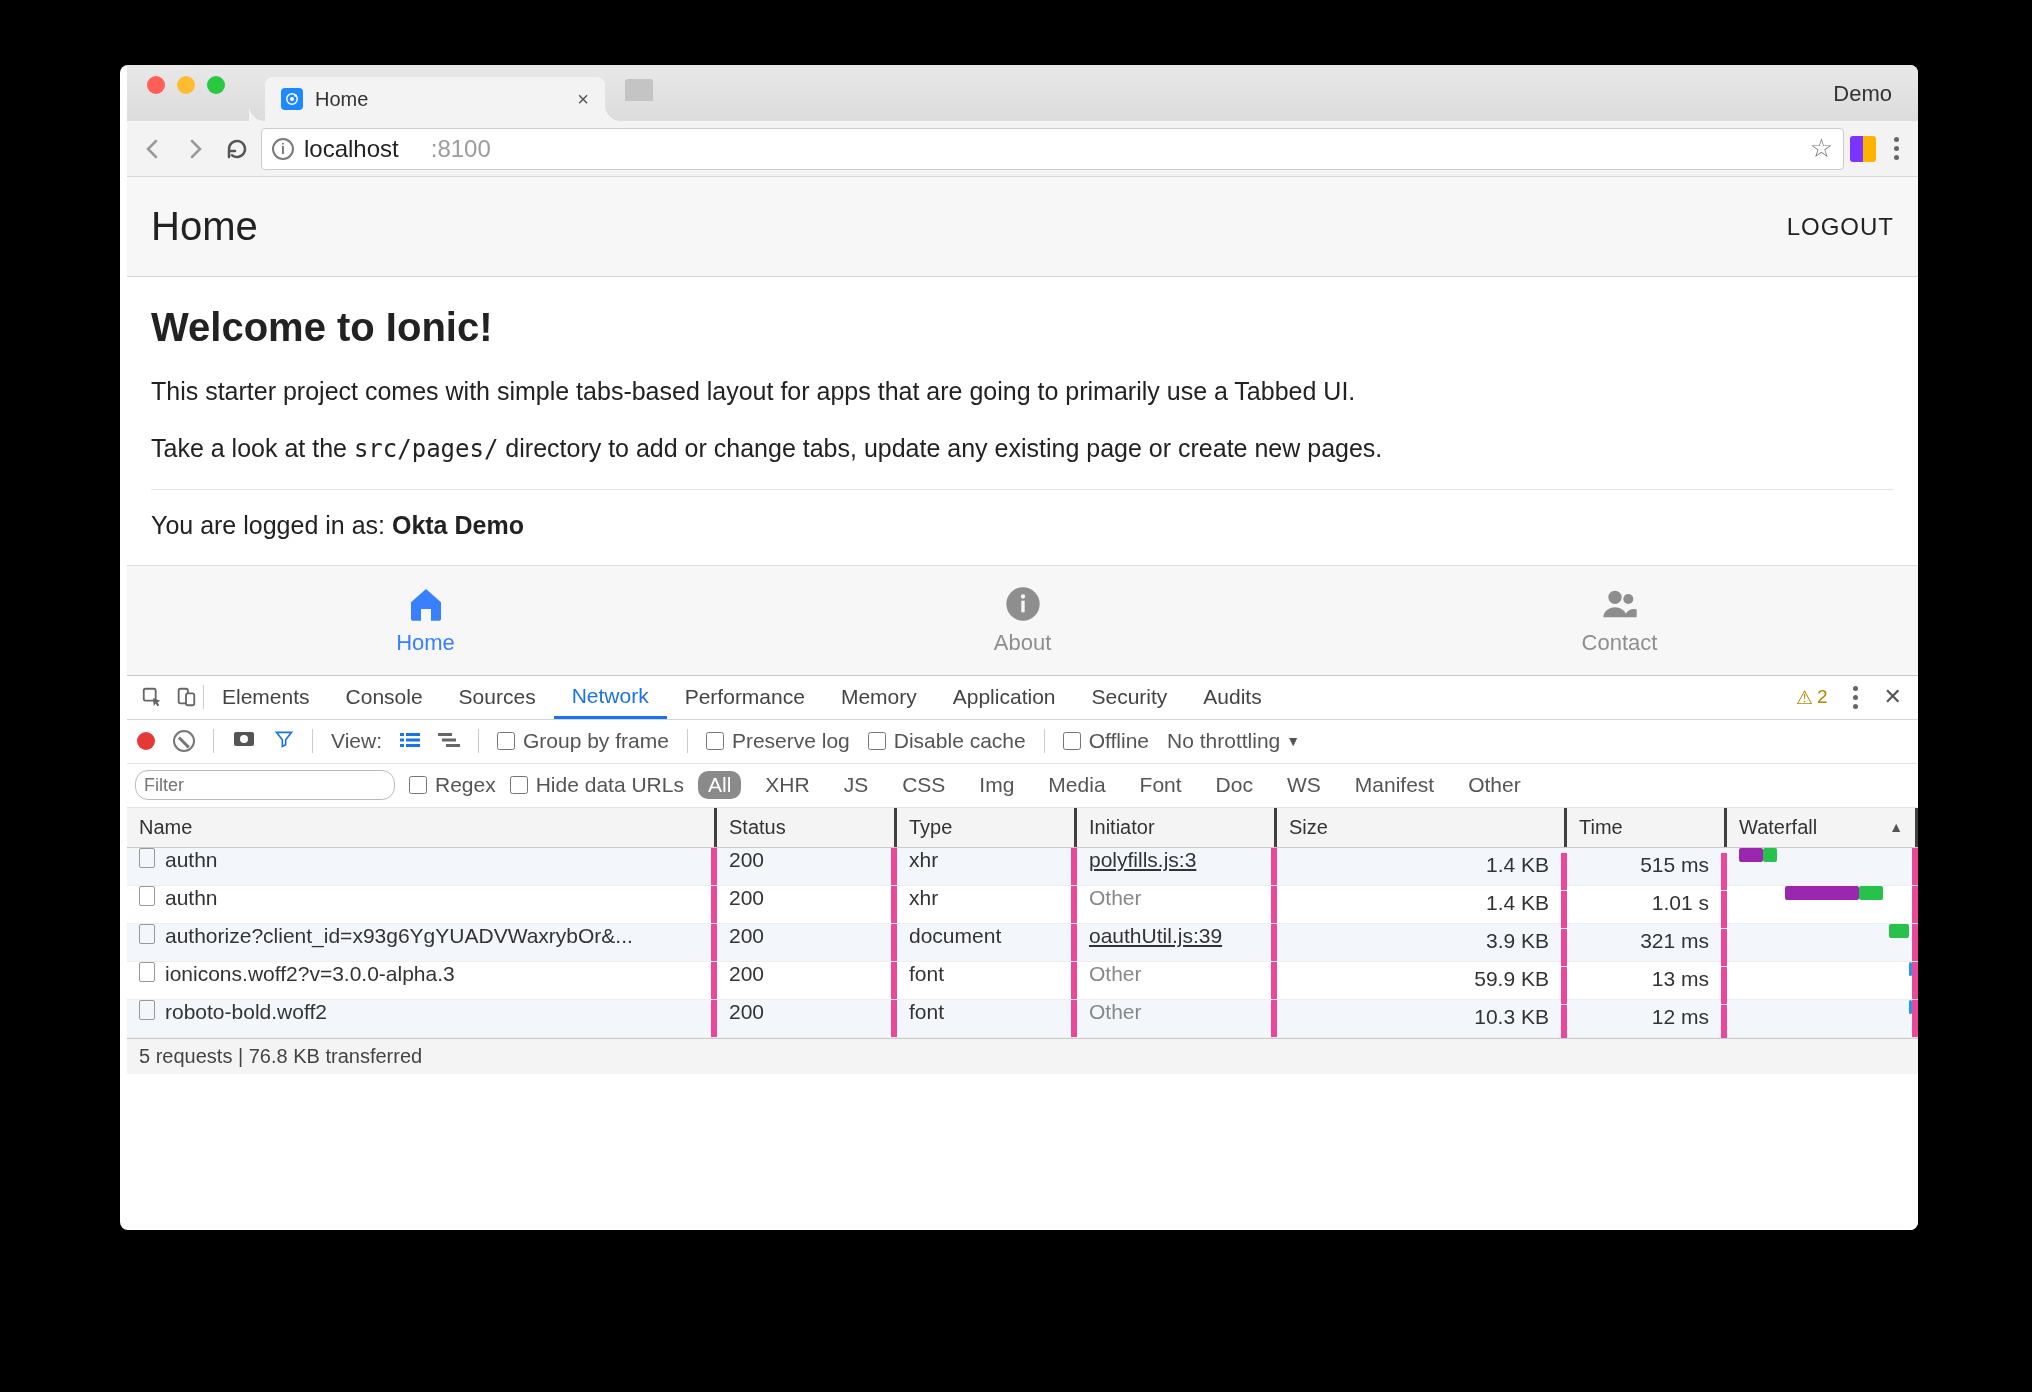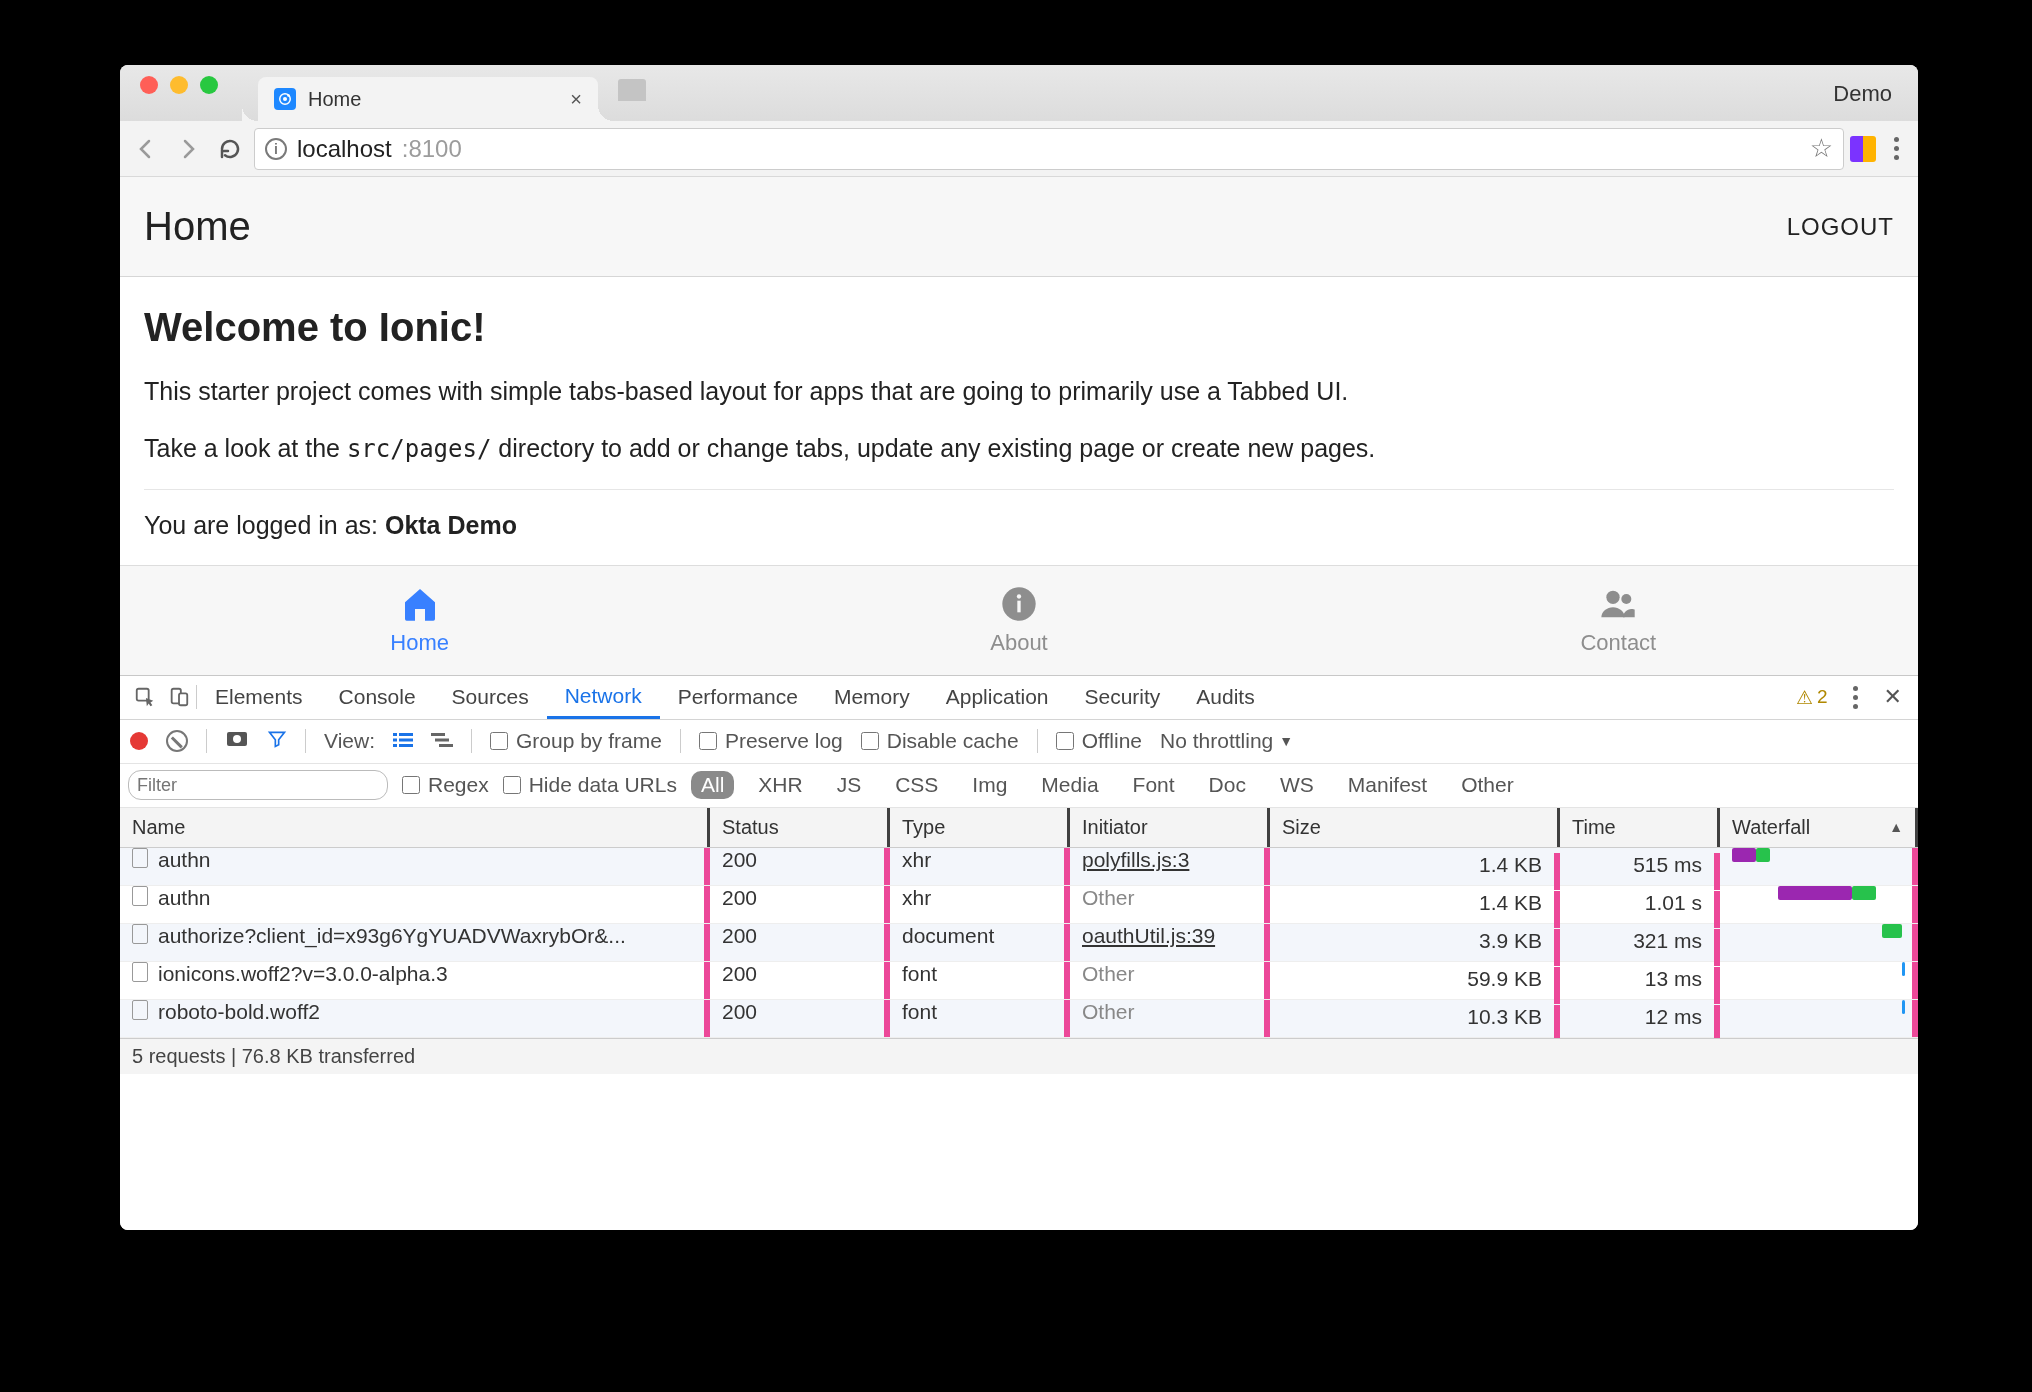--- a/index.html
+++ b/index.html
@@ -1,20 +1,20 @@
 <!DOCTYPE html>
 <html><head>
 <meta charset="utf-8">
 <style>
   * { box-sizing: border-box; margin: 0; padding: 0; }
   html, body { width: 2032px; height: 1392px; background: #000; font-family: -apple-system, "Helvetica Neue", Arial, sans-serif; }
   .window {
     position: absolute; left: 120px; top: 65px; width: 1798px; height: 1165px;
     background: #fff; border-radius: 8px; box-shadow: 0 30px 80px rgba(0,0,0,0.5);
-    overflow: hidden; display: flex; flex-direction: column;
+    overflow: hidden; display: flex; flex-direction: column; padding-left: 7px;
   }
   
   .titlebar { height: 56px; background: linear-gradient(#e8e8e8,#dcdcdc); display:flex; align-items:flex-end; padding: 0 10px; }
   .traffic { display:flex; gap:12px; align-items:center; height:100%; padding-left:10px; padding-bottom:16px; }
   .tl { width:18px; height:18px; border-radius:50%; }
   .tl.red{background:#ff5f57;} .tl.yellow{background:#febc2e;} .tl.green{background:#28c840;}
   .tab {
     margin-left: 40px; height: 44px; min-width: 340px; background:#f3f3f3;
     border-top-left-radius:8px; border-top-right-radius:8px; display:flex; align-items:center;
     padding: 0 16px; gap:12px; position:relative;
@@ -31,21 +31,21 @@
   .newtab{ width:28px; height:22px; background:#c4c4c4; margin-left:20px; border-radius:3px 3px 0 0; align-self:center; margin-bottom:6px;}
   .spacer{flex:1;}
   .demo-label{ font-size:22px; color:#333; padding-right:16px; padding-bottom:14px;}
   
   .urlrow{ height:56px; background:#f3f3f3; display:flex; align-items:center; padding: 0 8px; gap:6px; border-bottom:1px solid #d9d9d9;}
   .navbtn{ width:36px; height:36px; display:flex; align-items:center; justify-content:center; color:#9a9a9a;}
   .navbtn.active{color:#555;}
   .urlbar{ flex:1; height:42px; background:#fff; border:1px solid #ccc; border-radius:4px; display:flex; align-items:center; padding:0 10px; gap:10px;}
   .info-icon{ width:22px; height:22px; border:2px solid #7a7a7a; border-radius:50%; display:flex;align-items:center;justify-content:center; color:#7a7a7a; font-size:14px; font-weight:bold;}
   .url-host{ font-size:24px; color:#222;}
-  .url-port{ font-size:24px; color:#9c9c9c;}
+  .url-port{ font-size:24px; color:#9c9c9c;margin-left:22px;}
   .star{ color:#777; font-size:26px;}
   .ext-icon{width:26px;height:26px;background:linear-gradient(90deg,#7b33ff 50%,#ffb300 50%);border-radius:3px;}
   .menu-dots{width:28px;display:flex;flex-direction:column;align-items:center;gap:4px;}
   .menu-dots span{width:5px;height:5px;border-radius:50%;background:#666;}
   
   .app{ flex:1; display:flex; flex-direction:column; min-height:0; background:#fff;}
   .app-header{ height:100px; background:#f7f7f7; border-bottom:1px solid #d6d6d6; display:flex; align-items:center; justify-content:space-between; padding:0 24px;}
   .app-header h1{ font-size:40px; font-weight:500; color:#222;}
   .logout{ font-size:24px; color:#222; letter-spacing:1px;}
   .page{ padding: 28px 24px 0 24px; color:#222; }

